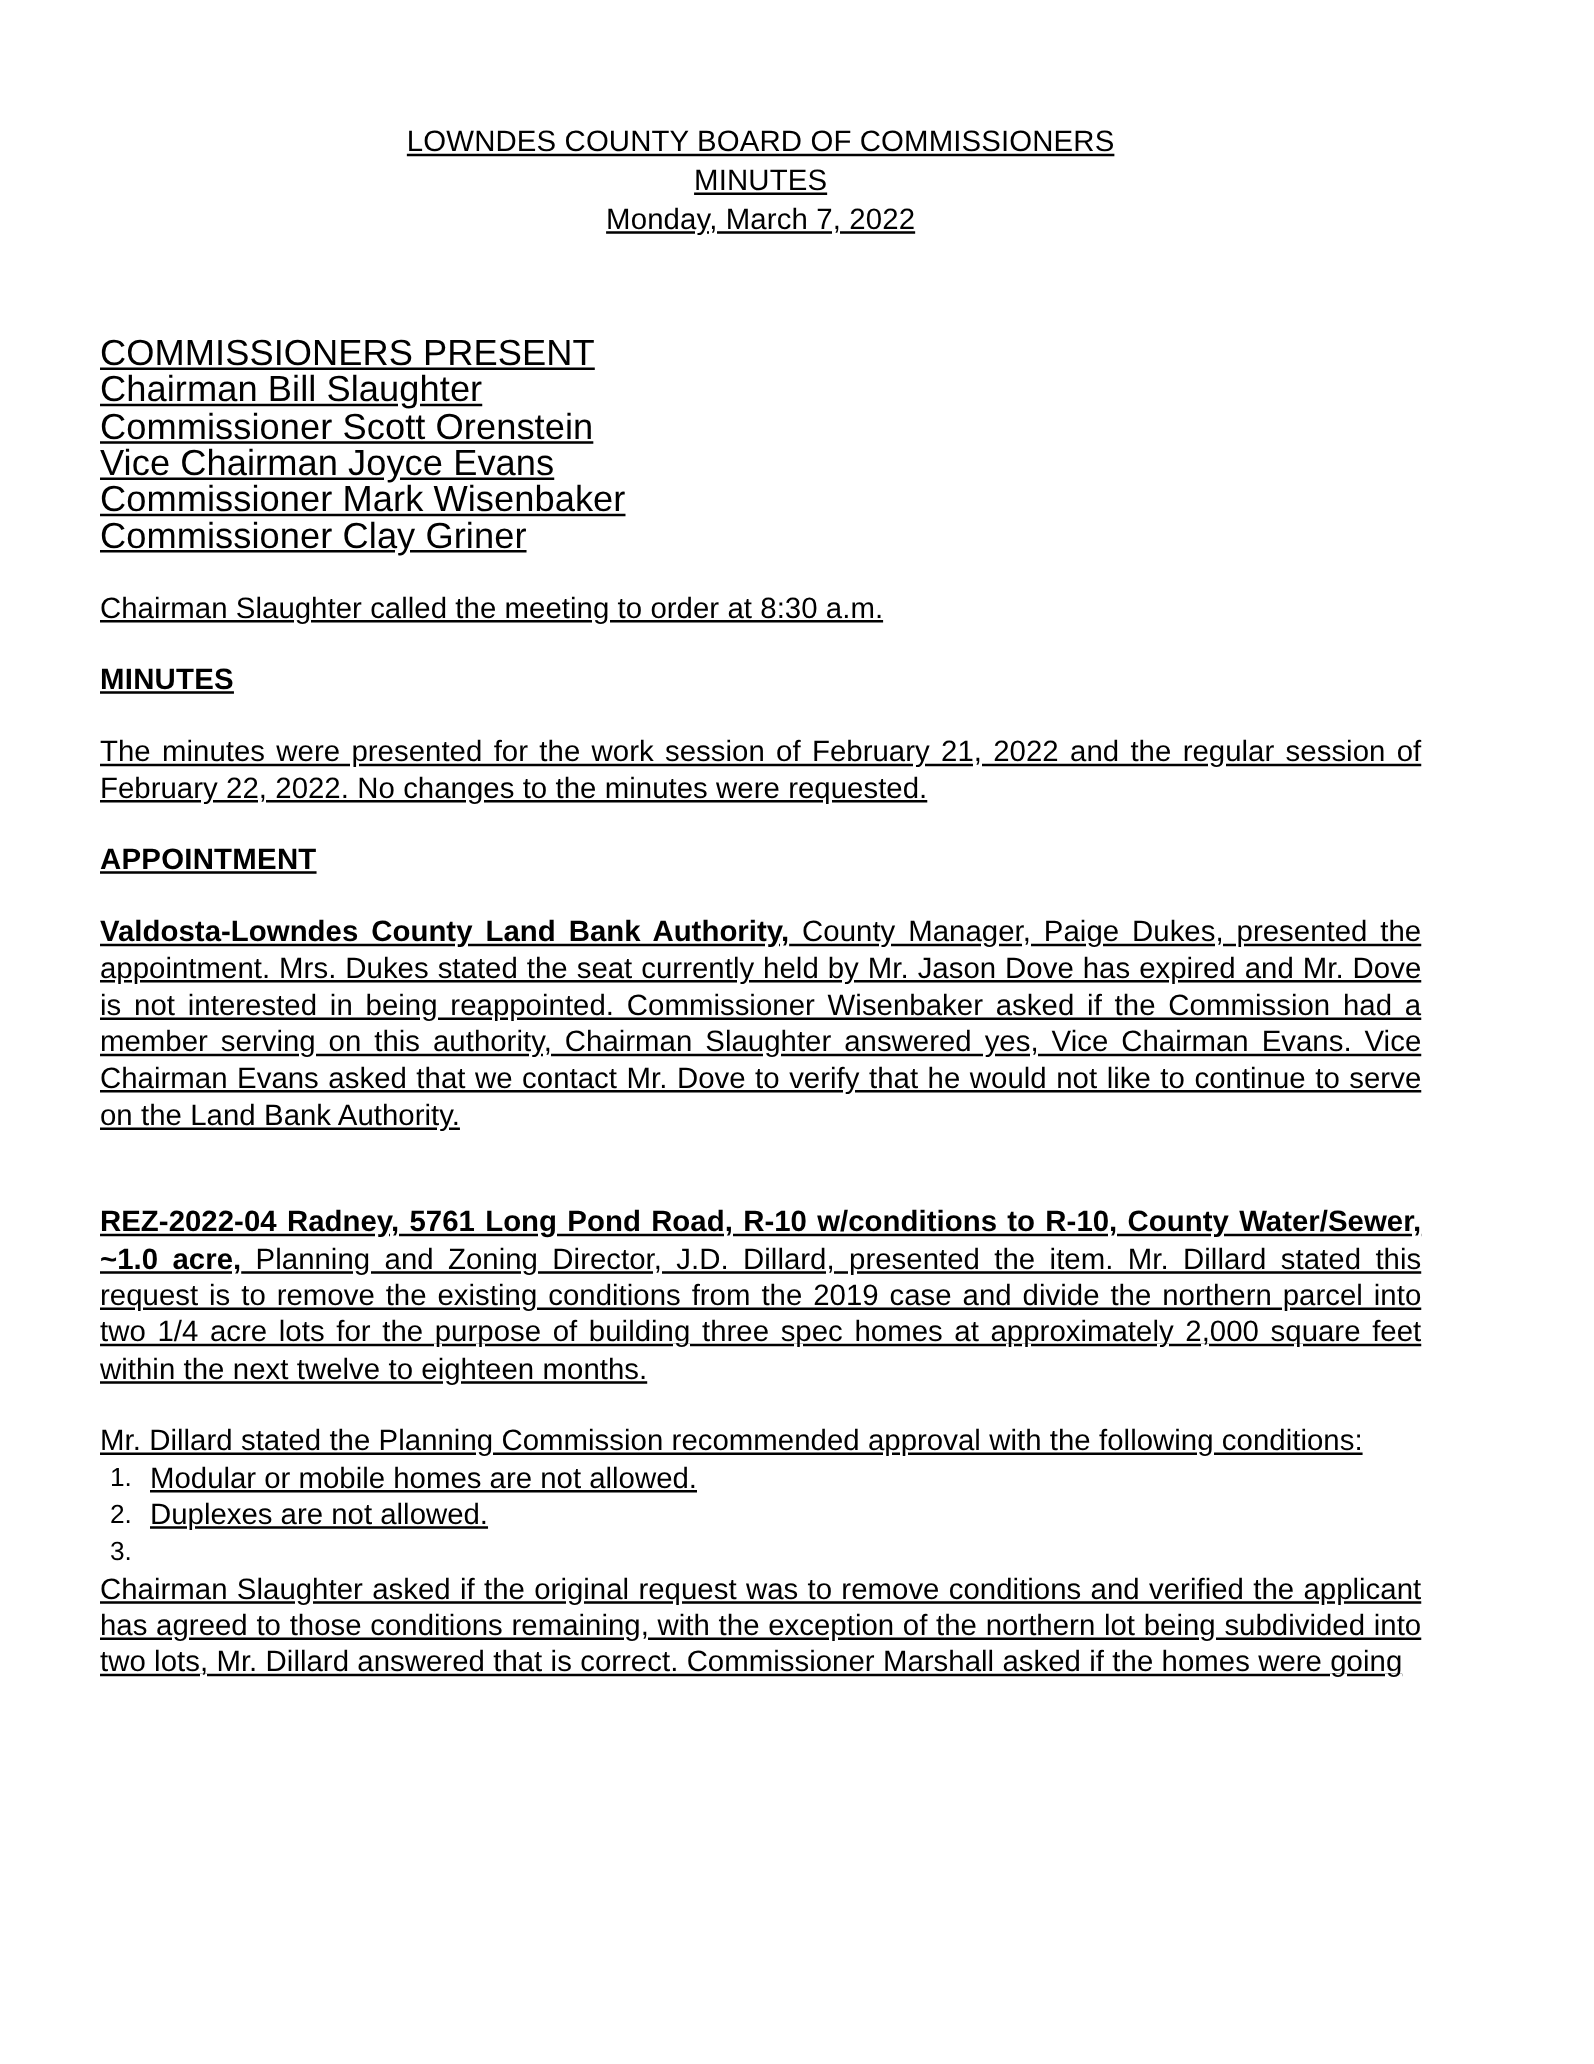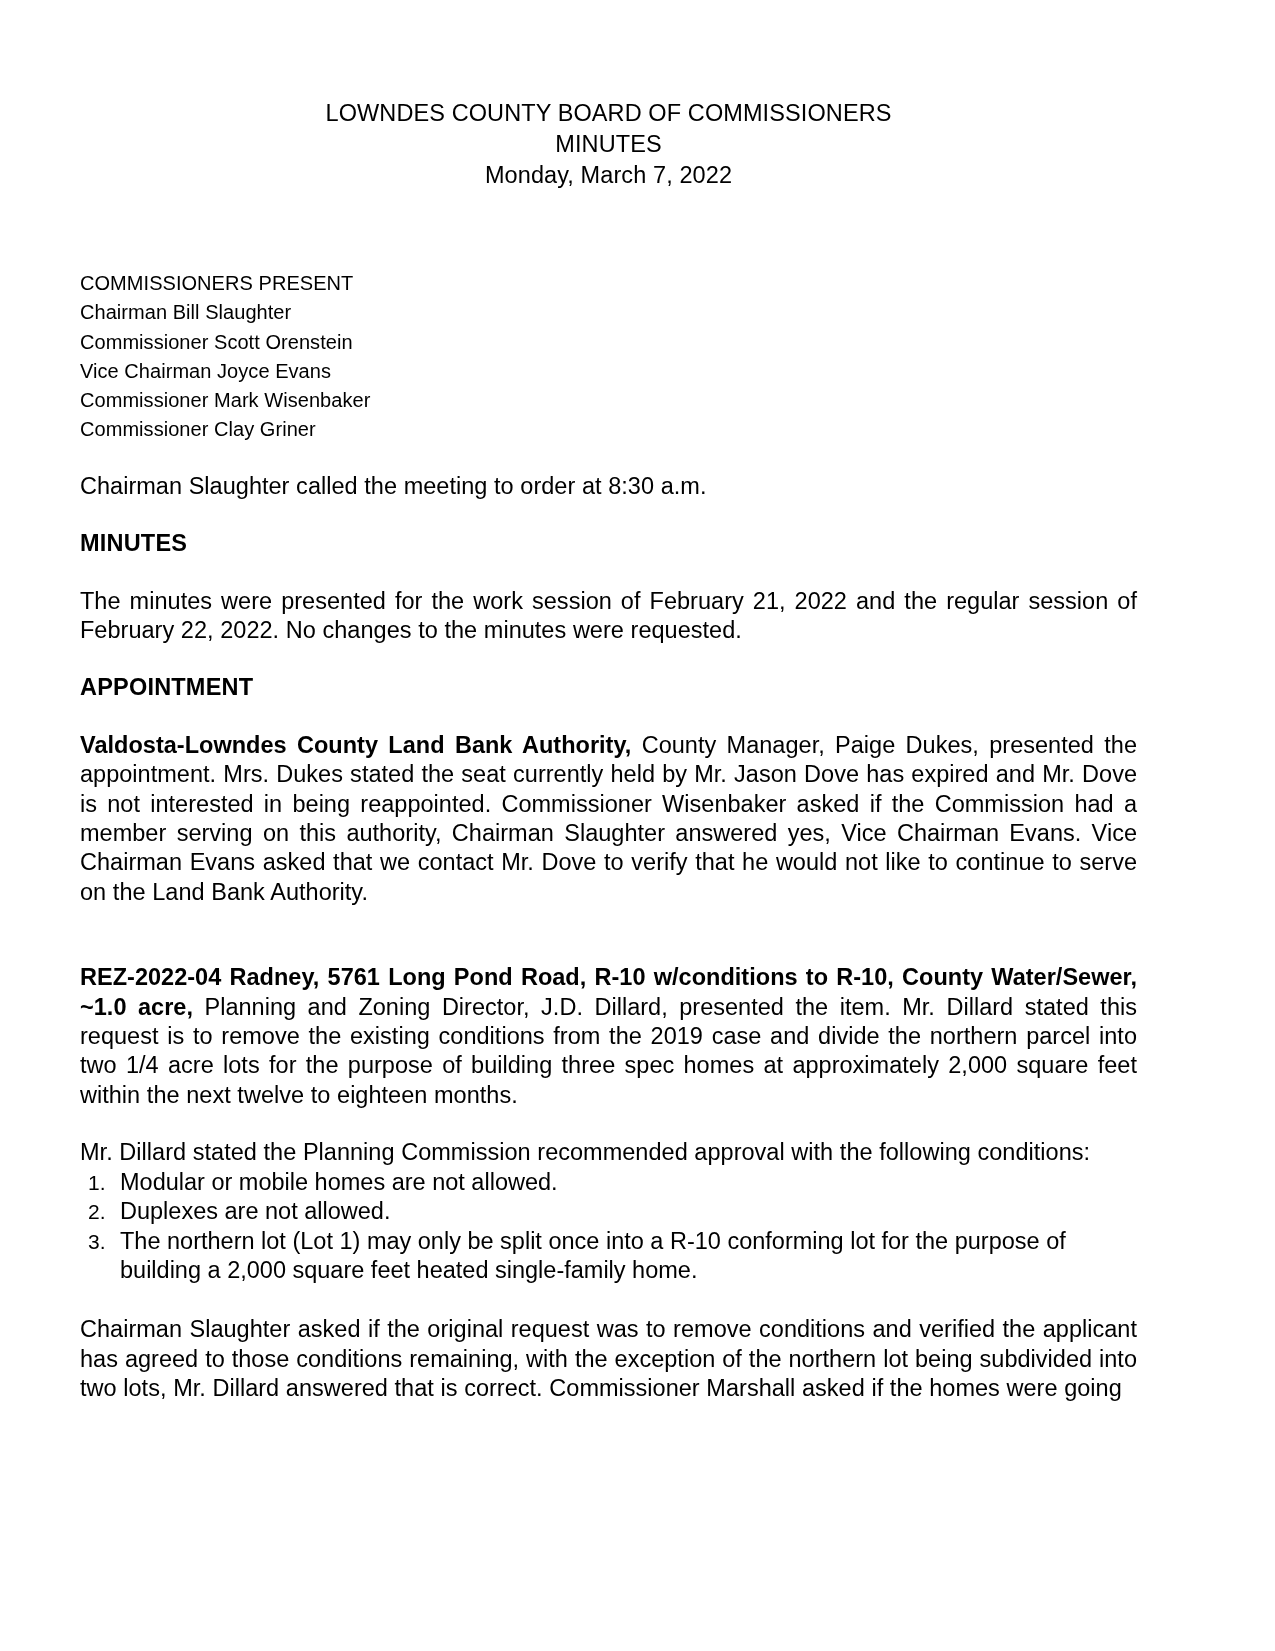--- a/index.html
+++ b/index.html
@@ -14,36 +14,37 @@
   }
   .page {
     position: relative;
     width: 1275px;
     height: 1651px;
     box-sizing: border-box;
     background: #ffffff;
     margin: 0 auto;
     overflow: hidden;
     padding: 98px 138px 0 80px;
+    text-decoration: underline;
   }
   .doc-header {
     text-align: center;
     font-size: 23.5px;
     line-height: 31px;
     letter-spacing: 0.1px;
   }
   .doc-header .hline {
     display: block;
     white-space: pre;
   }
   .gap-after-header {
     height: 78px;
   }
   .roster {
-    font-size: 20px;
+    font-size: 29px;
     line-height: 29.3px;
     letter-spacing: 0.05px;
   }
   .roster .rline {
     display: block;
     white-space: pre;
   }
   .blank {
     height: 27px;
   }
@@ -140,20 +141,20 @@
 
   <p class="body"><strong class="lead">REZ-2022-04 Radney, 5761 Long Pond Road, R-10 w/conditions to R-10, County Water/Sewer, ~1.0 acre,</strong><span> Planning and Zoning Director, J.D. Dillard, presented the item.  Mr. Dillard stated this request is to remove the existing conditions from the 2019 case and divide the northern parcel into two 1/4 acre lots for the purpose of building three spec homes at approximately 2,000 square feet within the next twelve to eighteen months.</span></p>
 
   <div class="spacer-sm"></div>
 
   <p class="body nojust">Mr. Dillard stated the Planning Commission recommended approval with the following conditions:</p>
 
   <ol class="conditions">
     <li><span class="num">1.</span><span>Modular or mobile homes are not allowed.</span></li>
     <li><span class="num">2.</span><span>Duplexes are not allowed.</span></li>
-    <li><span class="num">3.</span><span>The northern lot (Lot 1) may only be split once into a R-10 conforming lot for the purpose of building a 2,000 square feet heated single-family home.</span></li>
+    <li><span class="num">3.</span></li>
   </ol>
 
   <div class="spacer-md"></div>
 
   <p class="body">Chairman Slaughter asked if the original request was to remove conditions and verified the applicant has agreed to those conditions remaining, with the exception of the northern lot being subdivided into two lots, Mr. Dillard answered that is correct.  Commissioner Marshall asked if the homes were going</p>
 
 </div>
 
 </body></html>

